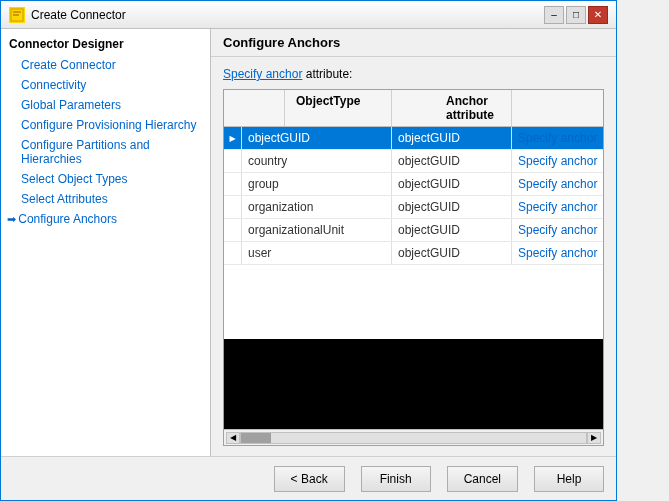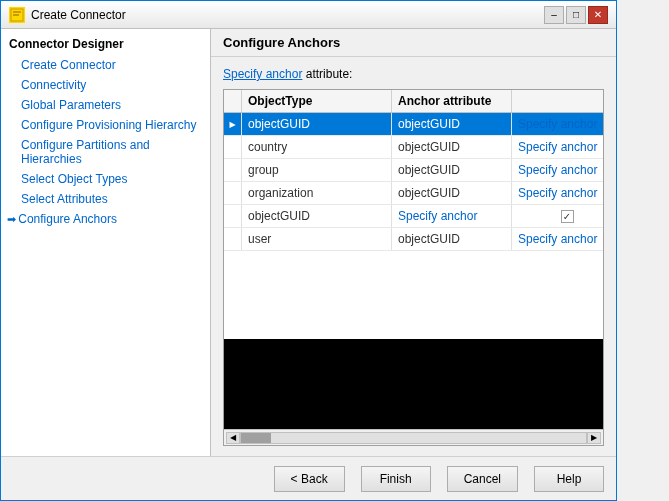--- a/index.html
+++ b/index.html
@@ -149,20 +149,21 @@
       background: #f5f5f5;
       border-bottom: 1px solid #c0c0c0;
       flex-shrink: 0;
     }
     .table-header-cell {
       padding: 4px 6px;
       font-size: 12px;
       font-weight: bold;
       border-right: 1px solid #d0d0d0;
       color: #000;
+      margin-left: 48px;
     }
     .table-header-cell:last-child {
       border-right: none;
     }
     .table-body {
       flex: 1;
       overflow-y: auto;
     }
     .table-row {
       display: grid;
@@ -376,20 +377,21 @@
                 <div class="table-cell arrow"></div>
                 <div class="table-cell">organization</div>
                 <div class="table-cell">objectGUID</div>
                 <div class="table-cell"><span class="specify-anchor-link">Specify anchor</span></div>
                 <div class="table-cell checkbox-cell">
                   <div class="checkbox-icon">✓</div>
                 </div>
               </div>
               <div class="table-row">
                 <div class="table-cell arrow"></div>
+                <div class="table-cell">organizationalUnit</div>
                 <div class="table-cell">objectGUID</div>
                 <div class="table-cell"><span class="specify-anchor-link">Specify anchor</span></div>
                 <div class="table-cell checkbox-cell">
                   <div class="checkbox-icon">✓</div>
                 </div>
               </div>
               <div class="table-row">
                 <div class="table-cell arrow"></div>
                 <div class="table-cell">user</div>
                 <div class="table-cell">objectGUID</div>

